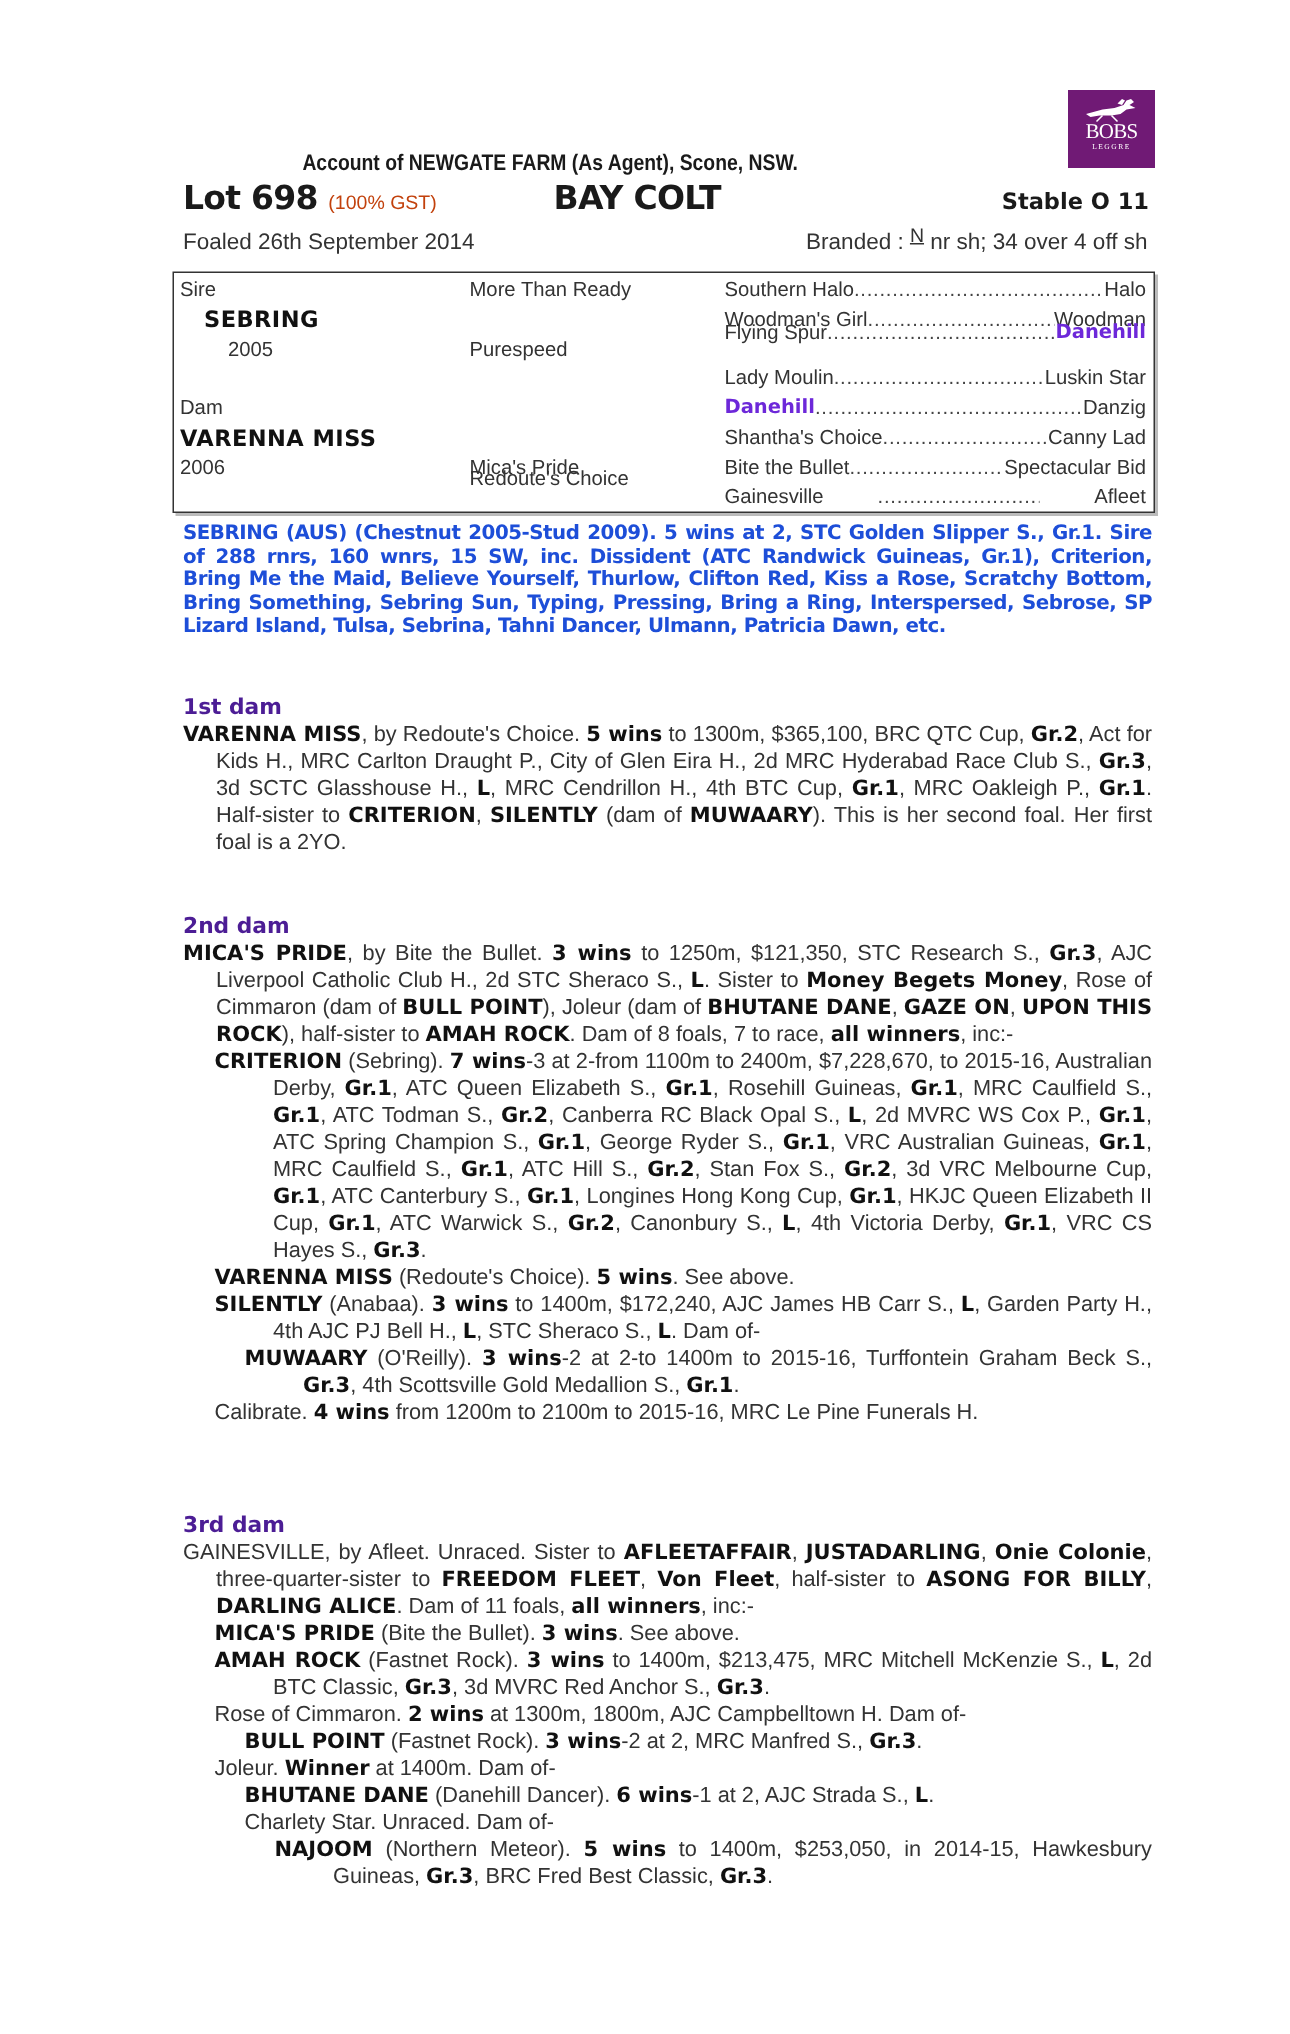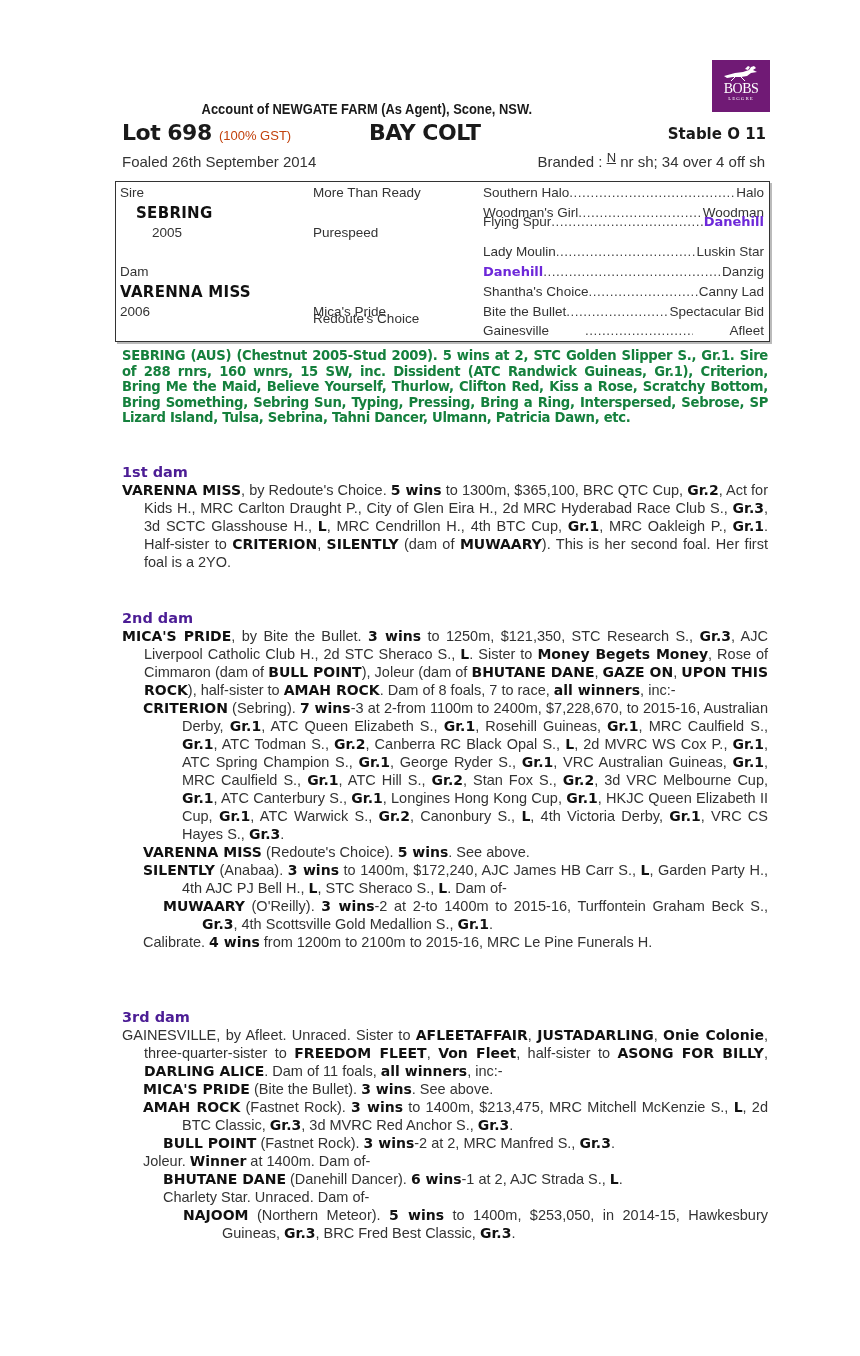--- a/index.html
+++ b/index.html
@@ -43,21 +43,21 @@
     .ped-bold { font-family: "DejaVu Sans", sans-serif; font-weight: bold; font-size: 15px; color: #111; letter-spacing: 0.3px; }
     .g3 { position: absolute; left: 367px; width: 281px; font-size: 13.5px; color: #333; display: flex; white-space: nowrap; }
     .g3 .dots { flex: 1; overflow: hidden; color: #444; letter-spacing: 0.5px; }
     .g3 .dots::after { content: "............................................................................................................"; }
     .g3 .b { font-weight: bold; color: #6d28d9; font-family: "DejaVu Sans", sans-serif; font-size: 13px; }
 
     
     .sire-summary {
       position: absolute; left: 122px; top: 348px; width: 646px;
       font-family: "DejaVu Sans", sans-serif; font-weight: bold; font-size: 13.2px;
-      line-height: 15.5px; text-align: justify; color: #15803d; letter-spacing: -0.3px;
+      line-height: 15.5px; text-align: justify; color: #1d4ed8; letter-spacing: -0.3px;
     }
 
     
     .section { position: absolute; left: 122px; width: 646px; font-size: 14.5px; color: #333; }
     .section-title { font-family: "DejaVu Sans", sans-serif; font-weight: bold; font-size: 14.5px; color: #4c1d95; line-height: 18px; }
     .para { text-align: justify; line-height: 18px; }
     .p0 { padding-left: 22px; text-indent: -22px; }
     .p1 { padding-left: 60px; text-indent: -39px; }
     .p2 { padding-left: 80px; text-indent: -39px; }
     .p3 { padding-left: 100px; text-indent: -39px; }
@@ -175,20 +175,21 @@
         <div class="para last p1"><span>Calibrate. </span><span class="hb">4 wins</span><span> from 1200m to 2100m to 2015-16, MRC Le Pine Funerals H.</span></div>
       </div>
   </div>
 
   <div class="section" style="top:1008px;">
     <div class="section-title">3rd dam</div>
     <div>
         <div class="para last p0"><span>GAINESVILLE, by Afleet. Unraced. Sister to </span><span class="hb">AFLEETAFFAIR</span><span>, </span><span class="hb">JUSTADARLING</span><span>, </span><span class="hb">Onie Colonie</span><span>, three-quarter-sister to </span><span class="hb">FREEDOM FLEET</span><span>, </span><span class="hb">Von Fleet</span><span>, half-sister to </span><span class="hb">ASONG FOR BILLY</span><span>, </span><span class="hb">DARLING ALICE</span><span>. Dam of 11 foals, </span><span class="hb">all winners</span><span>, inc:-</span></div>
         <div class="para last p1"><span class="hb">MICA'S PRIDE</span><span> (Bite the Bullet). </span><span class="hb">3 wins</span><span>. See above.</span></div>
         <div class="para last p1"><span class="hb">AMAH ROCK</span><span> (Fastnet Rock). </span><span class="hb">3 wins</span><span> to 1400m, $213,475, MRC Mitchell McKenzie S., </span><span class="hb">L</span><span>, 2d BTC Classic, </span><span class="hb">Gr.3</span><span>, 3d MVRC Red Anchor S., </span><span class="hb">Gr.3</span><span>.</span></div>
+        <div class="para last p1"><span>Rose of Cimmaron. </span><span class="hb">2 wins</span><span> at 1300m, 1800m, AJC Campbelltown H. Dam of-</span></div>
         <div class="para last p2"><span class="hb">BULL POINT</span><span> (Fastnet Rock). </span><span class="hb">3 wins</span><span>-2 at 2, MRC Manfred S., </span><span class="hb">Gr.3</span><span>.</span></div>
         <div class="para last p1"><span>Joleur. </span><span class="hb">Winner</span><span> at 1400m. Dam of-</span></div>
         <div class="para last p2"><span class="hb">BHUTANE DANE</span><span> (Danehill Dancer). </span><span class="hb">6 wins</span><span>-1 at 2, AJC Strada S., </span><span class="hb">L</span><span>.</span></div>
         <div class="para last p2"><span>Charlety Star. Unraced. Dam of-</span></div>
         <div class="para last p3"><span class="hb">NAJOOM</span><span> (Northern Meteor). </span><span class="hb">5 wins</span><span> to 1400m, $253,050, in 2014-15, Hawkesbury Guineas, </span><span class="hb">Gr.3</span><span>, BRC Fred Best Classic, </span><span class="hb">Gr.3</span><span>.</span></div>
       </div>
   </div>
 
 </div>
 

